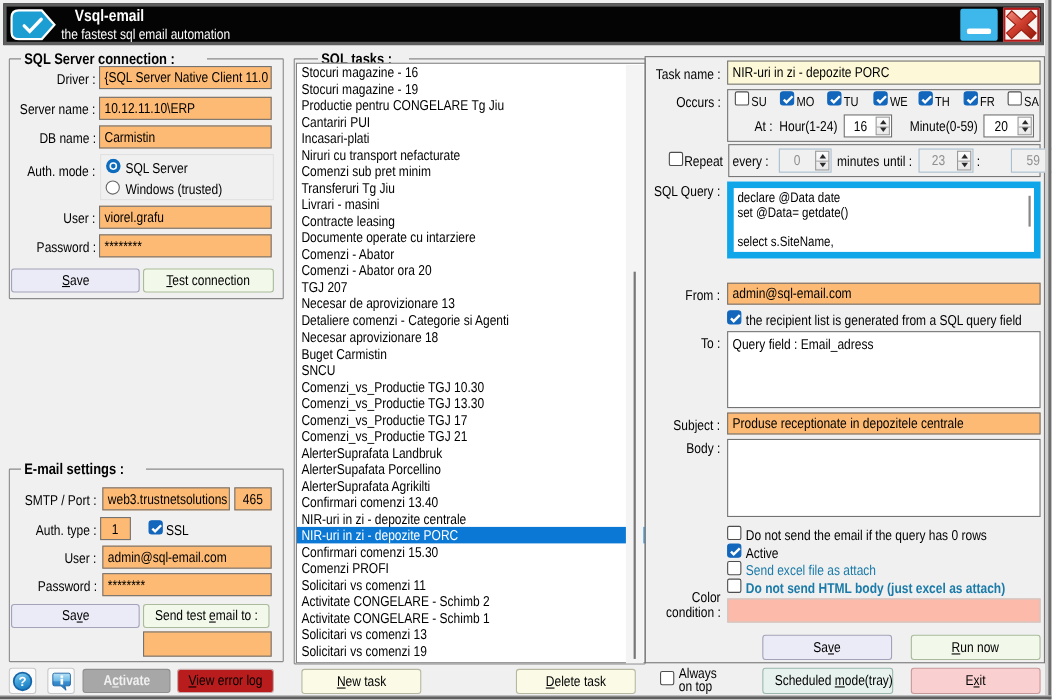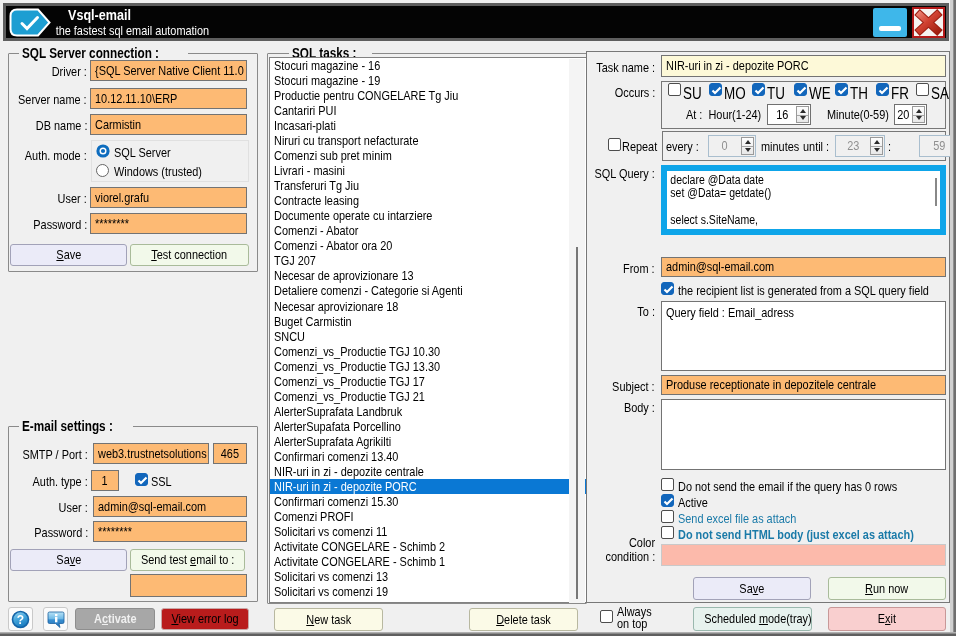--- a/index.html
+++ b/index.html
@@ -42,21 +42,21 @@
 .spin.dis{background:#f0f0f0;border-color:#a9bece;}
 .spin.dis .num{color:#8f8f8f;}
 .tri-u{position:absolute;left:2.5px;top:2px;width:0;height:0;border-left:3px solid transparent;border-right:3px solid transparent;border-bottom:4.5px solid #2a2a2a;}
 .tri-d{position:absolute;left:2.5px;bottom:2px;width:0;height:0;border-left:3px solid transparent;border-right:3px solid transparent;border-top:4.5px solid #2a2a2a;}
 .list{left:269px;top:57px;width:318px;height:546px;background:#fff;border:1px solid #828282;font-size:13px;}
 .list .it{height:15.04px;line-height:15.04px;padding-left:4px;white-space:nowrap;}
 .list .it span{display:inline-block;transform:scaleX(0.84);transform-origin:0 50%;white-space:pre;}
 .list .sel{background:#0a78d4;color:#fff;}
 .sbtrack{position:absolute;right:1px;top:1px;width:16px;height:544px;background:#f4f4f4;}
 .sbthumb{position:absolute;left:7px;top:188px;width:2px;height:352px;background:#777;}
-.day{position:absolute;font-size:16px;top:84.5px;}
+.day{position:absolute;font-size:12px;top:84.5px;}
 u{text-decoration:underline;}
 .ck{position:absolute;left:1px;top:2px;}
 </style></head>
 <body>
 
 <div class="abs titlebar"></div>
 <div class="abs tb-title"><span class="sC">Vsql-email</span></div>
 <div class="abs tb-sub"><span class="sC">the fastest sql email automation</span></div>
 <svg class="abs" style="left:9px;top:8px;" width="42" height="29" viewBox="0 0 42 29">
 <path d="M8 1.5 L29 1.5 L40.5 14.5 L29 27.5 L8 27.5 Q1.5 27.5 1.5 21 L1.5 8 Q1.5 1.5 8 1.5 Z" fill="#1d9ed2" stroke="#fff" stroke-width="2"></path>
@@ -131,22 +131,22 @@
     <legend><span class="sL">SQL tasks :</span></legend>
   </fieldset>
 <div class="abs list">
 <div class="it"><span>Stocuri magazine - 16</span></div>
 <div class="it"><span>Stocuri magazine - 19</span></div>
 <div class="it"><span>Productie pentru CONGELARE Tg Jiu</span></div>
 <div class="it"><span>Cantariri PUI</span></div>
 <div class="it"><span>Incasari-plati</span></div>
 <div class="it"><span>Niruri cu transport nefacturate</span></div>
 <div class="it"><span>Comenzi sub pret minim</span></div>
+<div class="it"><span>Transferuri Tg Jiu</span></div>
 <div class="it"><span>Livrari - masini</span></div>
-<div class="it"><span>Transferuri Tg Jiu</span></div>
 <div class="it"><span>Contracte leasing</span></div>
 <div class="it"><span>Documente operate cu intarziere</span></div>
 <div class="it"><span>Comenzi - Abator</span></div>
 <div class="it"><span>Comenzi - Abator ora 20</span></div>
 <div class="it"><span>TGJ 207</span></div>
 <div class="it"><span>Necesar de aprovizionare 13</span></div>
 <div class="it"><span>Detaliere comenzi - Categorie si Agenti</span></div>
 <div class="it"><span>Necesar aprovizionare 18</span></div>
 <div class="it"><span>Buget Carmistin</span></div>
 <div class="it"><span>SNCU</span></div>
@@ -214,21 +214,21 @@
 <div class="day" style="left:931px;"><span class="sL">SA</span></div>
 <div class="abs" style="left:686px;top:107px;"><span class="sL">At :  Hour(1-24)</span></div>
 <div class="spin" style="left:767px;top:104px;width:44px;height:21px;">
     <div class="num"><span class="sC">16</span></div>
     <div class="arr">
       <div class="tri-u"></div>
       <div class="tri-d"></div>
     </div>
   </div>
 <div class="abs" style="left:827px;top:107px;"><span class="sL">Minute(0-59)</span></div>
-<div class="spin" style="left:894px;top:104px;width:33px;height:21px;">
+<div class="spin" style="left:894px;top:104px;width:46px;height:21px;">
     <div class="num"><span class="sC">20</span></div>
     <div class="arr">
       <div class="tri-u"></div>
       <div class="tri-d"></div>
     </div>
   </div>
 <div class="cb" style="left:608px;top:138px;"></div>
 <div class="abs" style="left:622px;top:139px;"><span class="sL">Repeat</span></div>
 <div class="abs" style="left:662px;top:131px;width:284px;height:30px;border:1px solid #777;"></div>
 <div class="abs" style="left:666px;top:139px;"><span class="sL">every :</span></div>

